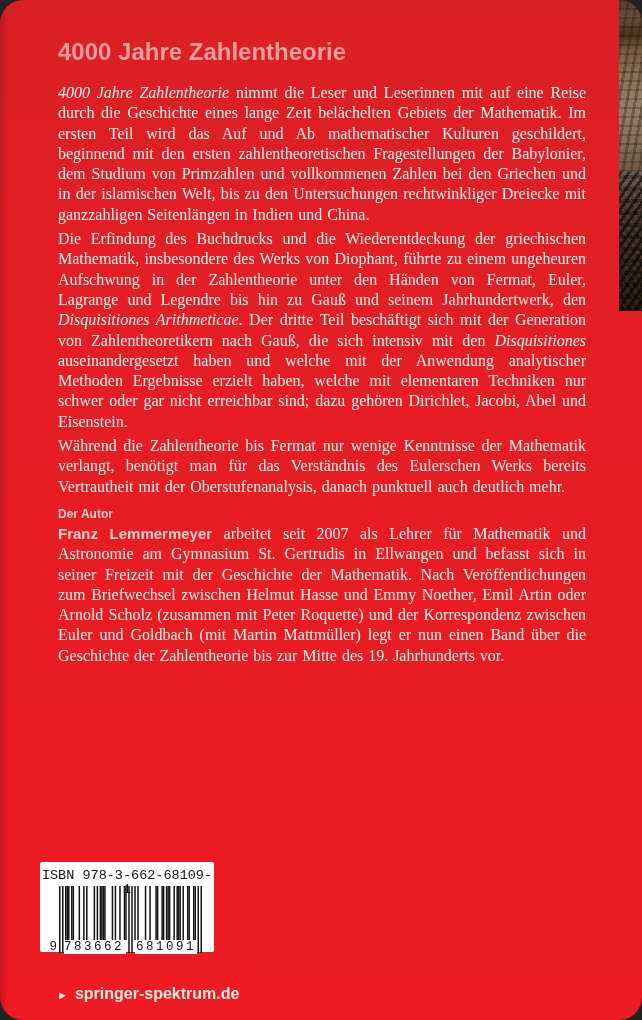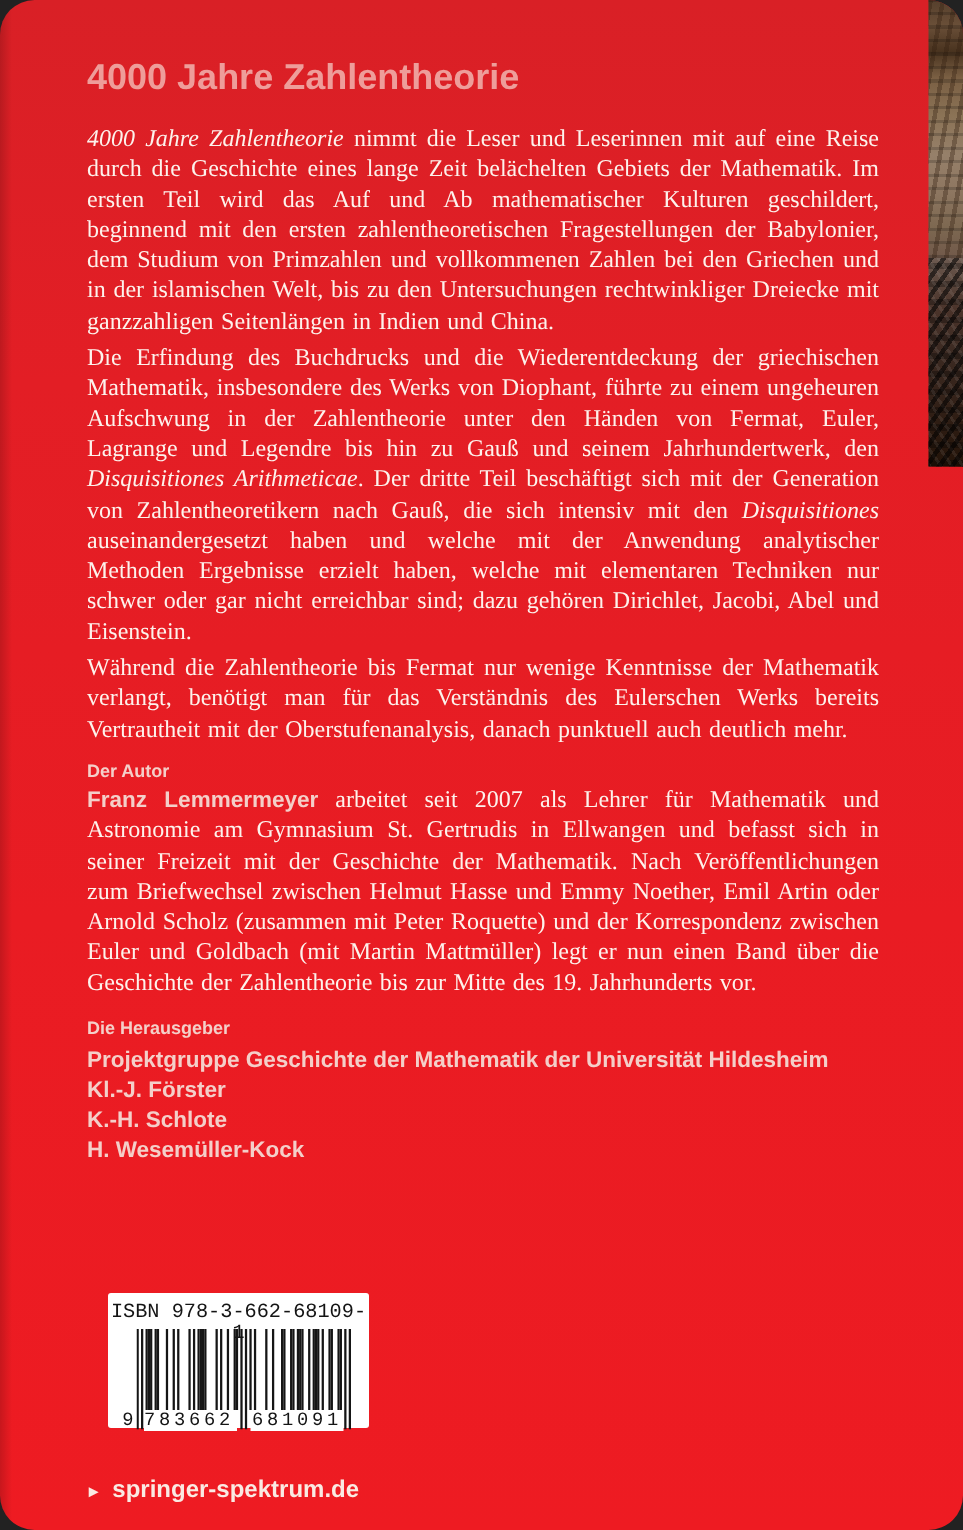--- a/index.html
+++ b/index.html
@@ -49,21 +49,21 @@
   .editors-section{margin-top:9px;}
   .editors-section .sans-heading{margin-bottom:2px;}
   .editor-line{
     font-family:"Liberation Sans", sans-serif;
     font-weight:bold;
     font-size:15px;line-height:20px;
     color:#f4cfc9;
   }
   
   .barcode-box{
-    position:absolute;left:72px;top:862px;
+    position:absolute;left:40px;top:862px;
     width:174px;height:90px;
     background:#ffffff;
     border-radius:2px;
   }
   .isbn-line{
     position:absolute;top:7px;left:0;right:0;
     text-align:center;
     font-family:"Liberation Mono","DejaVu Sans Mono", monospace;
     font-size:13.5px;line-height:14px;
     letter-spacing:0px;
@@ -126,27 +126,20 @@
         <p class="body-para"><span class="seg-italic">4000 Jahre Zahlentheorie</span><span> nimmt die Leser und Leserinnen mit auf eine Reise durch die Geschichte eines lange Zeit belächelten Gebiets der Mathematik. Im ersten Teil wird das Auf und Ab mathematischer Kulturen geschildert, beginnend mit den ersten zahlentheoretischen Fragestellungen der Babylonier, dem Studium von Primzahlen und vollkommenen Zahlen bei den Griechen und in der islamischen Welt, bis zu den Untersuchungen rechtwinkliger Dreiecke mit ganzzahligen Seitenlängen in Indien und China.</span></p>
         <p class="body-para"><span>Die Erfindung des Buchdrucks und die Wiederentdeckung der griechischen Mathematik, insbesondere des Werks von Diophant, führte zu einem ungeheuren Aufschwung in der Zahlentheorie unter den Händen von Fermat, Euler, Lagrange und Legendre bis hin zu Gauß und seinem Jahrhundertwerk, den </span><span class="seg-italic">Disquisitiones Arithmeticae</span><span>. Der dritte Teil beschäftigt sich mit der Generation von Zahlentheoretikern nach Gauß, die sich intensiv mit den </span><span class="seg-italic">Disquisitiones</span><span> auseinandergesetzt haben und welche mit der Anwendung analytischer Methoden Ergebnisse erzielt haben, welche mit elementaren Techniken nur schwer oder gar nicht erreichbar sind; dazu gehören Dirichlet, Jacobi, Abel und Eisenstein.</span></p>
         <p class="body-para"><span>Während die Zahlentheorie bis Fermat nur wenige Kenntnisse der Mathematik verlangt, benötigt man für das Verständnis des Eulerschen Werks bereits Vertrautheit mit der Oberstufenanalysis, danach punktuell auch deutlich mehr.</span></p>
       </div>
 
     <div class="author-section">
       <div class="sans-heading">Der Autor</div>
       <div class="body-para"><span class="seg-lead">Franz Lemmermeyer</span><span> arbeitet seit 2007 als Lehrer für Mathematik und Astronomie am Gymnasium St. Gertrudis in Ellwangen und befasst sich in seiner Freizeit mit der Geschichte der Mathematik. Nach Veröffentlichungen zum Briefwechsel zwischen Helmut Hasse und Emmy Noether, Emil Artin oder Arnold Scholz (zusammen mit Peter Roquette) und der Korrespondenz zwischen Euler und Goldbach (mit Martin Mattmüller) legt er nun einen Band über die Geschichte der Zahlentheorie bis zur Mitte des 19. Jahrhunderts vor.</span></div>
     </div>
 
-    <div class="editors-section">
-      <div class="sans-heading">Die Herausgeber</div>
-      <div class="editor-line">Projektgruppe Geschichte der Mathematik der Universität Hildesheim</div>
-      <div class="editor-line">Kl.-J. Förster</div>
-      <div class="editor-line">K.-H. Schlote</div>
-      <div class="editor-line">H. Wesemüller-Kock</div>
-    </div>
   </div>
 
   <div class="barcode-box">
     <div class="isbn-line">ISBN 978-3-662-68109-1</div>
     <div class="bars-area">
       <svg id="barcode-svg" viewBox="0 0 95 67" preserveAspectRatio="none">
           <rect x="0" y="0" width="1" height="67"></rect>
           <rect x="2" y="0" width="1" height="67"></rect>
           <rect x="4" y="0" width="1" height="54"></rect>
           <rect x="5" y="0" width="1" height="54"></rect>

